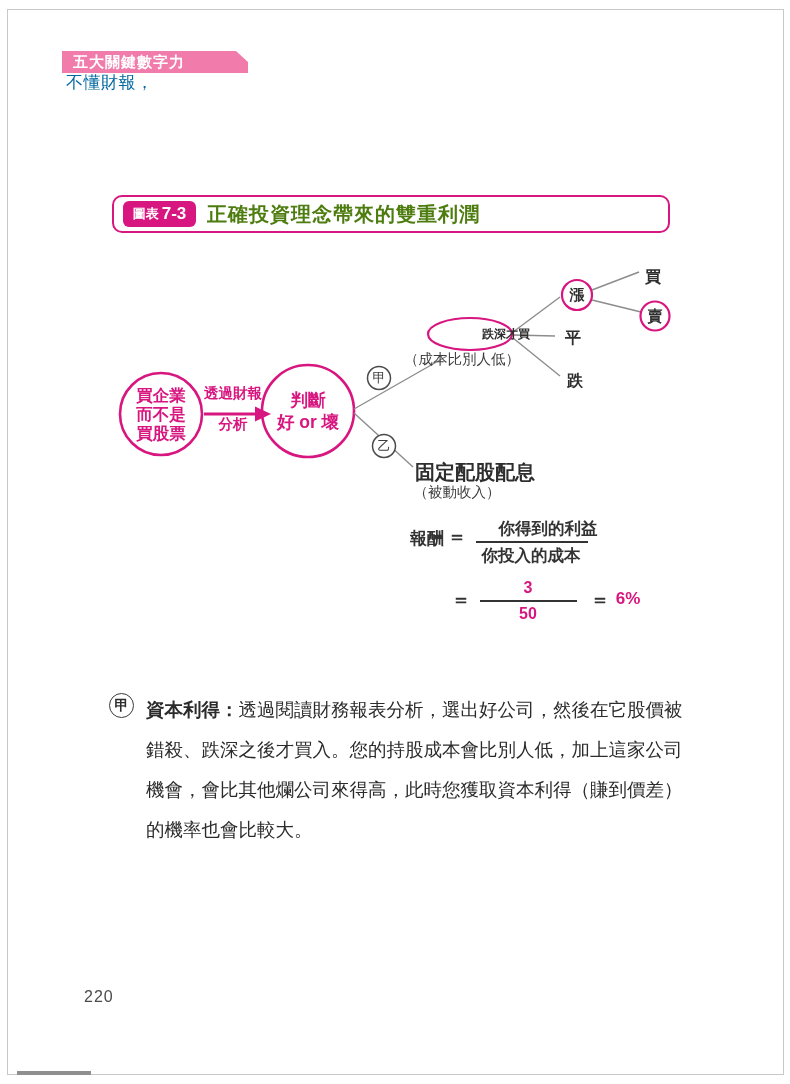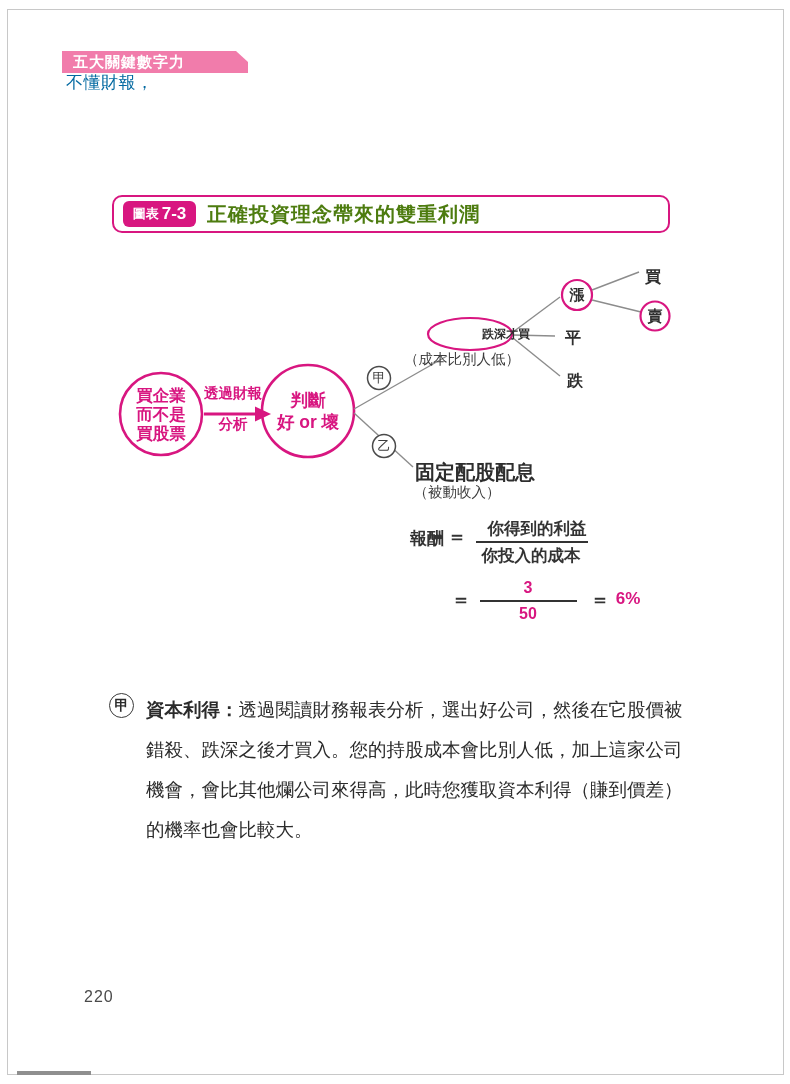--- a/index.html
+++ b/index.html
@@ -119,21 +119,21 @@
   <div class="ct blk-t" style="left:577px;top:295px;font-size:15px;">漲</div>
   <div class="ct blk-t" style="left:653px;top:277px;font-size:16px;">買</div>
   <div class="ct blk-t" style="left:655px;top:316px;font-size:15px;">賣</div>
   <div class="ct blk-t" style="left:573px;top:338px;font-size:16px;">平</div>
   <div class="ct blk-t" style="left:575px;top:381px;font-size:16px;">跌</div>
   <div class="ct blk-t" style="left:461px;top:472px;font-size:20px;margin-left:14px;">固定配股配息</div>
   <div class="ct note-t" style="left:457px;top:492px;font-size:14.5px;">（被動收入）</div>
 
   <div class="ct frm-t" style="left:427px;top:538px;font-size:17px;">報酬</div>
   <div class="ct eq-t" style="left:457px;top:537px;font-size:19px;">＝</div>
-  <div class="ct frm-t" style="left:537px;top:529px;font-size:16.5px;">你得到的利益</div>
+  <div class="ct frm-t" style="left:548px;top:529px;font-size:16.5px;">你得到的利益</div>
   <div class="ct frm-t" style="left:531px;top:556px;font-size:16.5px;">你投入的成本</div>
   <div class="ct eq-t" style="left:461px;top:600px;font-size:19px;">＝</div>
   <div class="ct mag-t" style="left:528px;top:588px;font-size:16px;">3</div>
   <div class="ct mag-t" style="left:528px;top:614px;font-size:16px;">50</div>
   <div class="ct eq-t" style="left:600px;top:600px;font-size:19px;">＝</div>
   <div class="ct mag-t" style="left:628px;top:599px;font-size:17px;">6%</div>
 
   <div class="para-marker">甲</div>
   <div class="para">
     <div class="pline"><b>資本利得：</b><span>透過閱讀財務報表分析，選出好公司，然後在它股價被</span></div>

